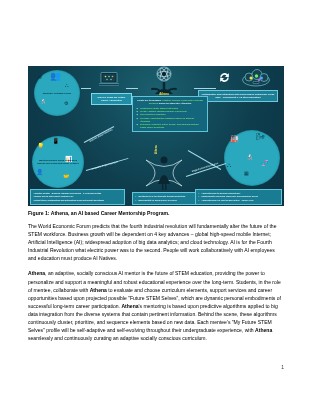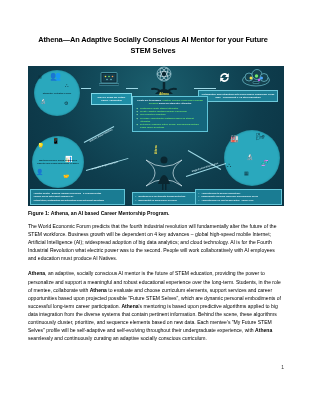--- a/index.html
+++ b/index.html
@@ -119,21 +119,20 @@
     position:absolute;left:0;top:364px;width:284px;text-align:right;
     font-size:5px;color:#333;
   }
   svg{display:block;}
 </style>
 </head>
 <body>
 
 <div class="page">
 
-  <div class="doc-title">Athena—An Adaptive Socially Conscious AI Mentor for your Future STEM Selves</div>
 
   <div class="figure">
     <div class="fig-inner">
 
       <div class="circ c-tl">
         <div class="glyphs">
           <span class="g" style="left:4px;top:4px;font-size:4px;">▦</span>
           <span class="g" style="left:16px;top:3px;font-size:9px;">👥</span>
           <span class="g" style="left:31px;top:12px;font-size:5px;">⛬</span>
           <span class="g" style="left:6px;top:28px;font-size:5px;">🔬</span>

